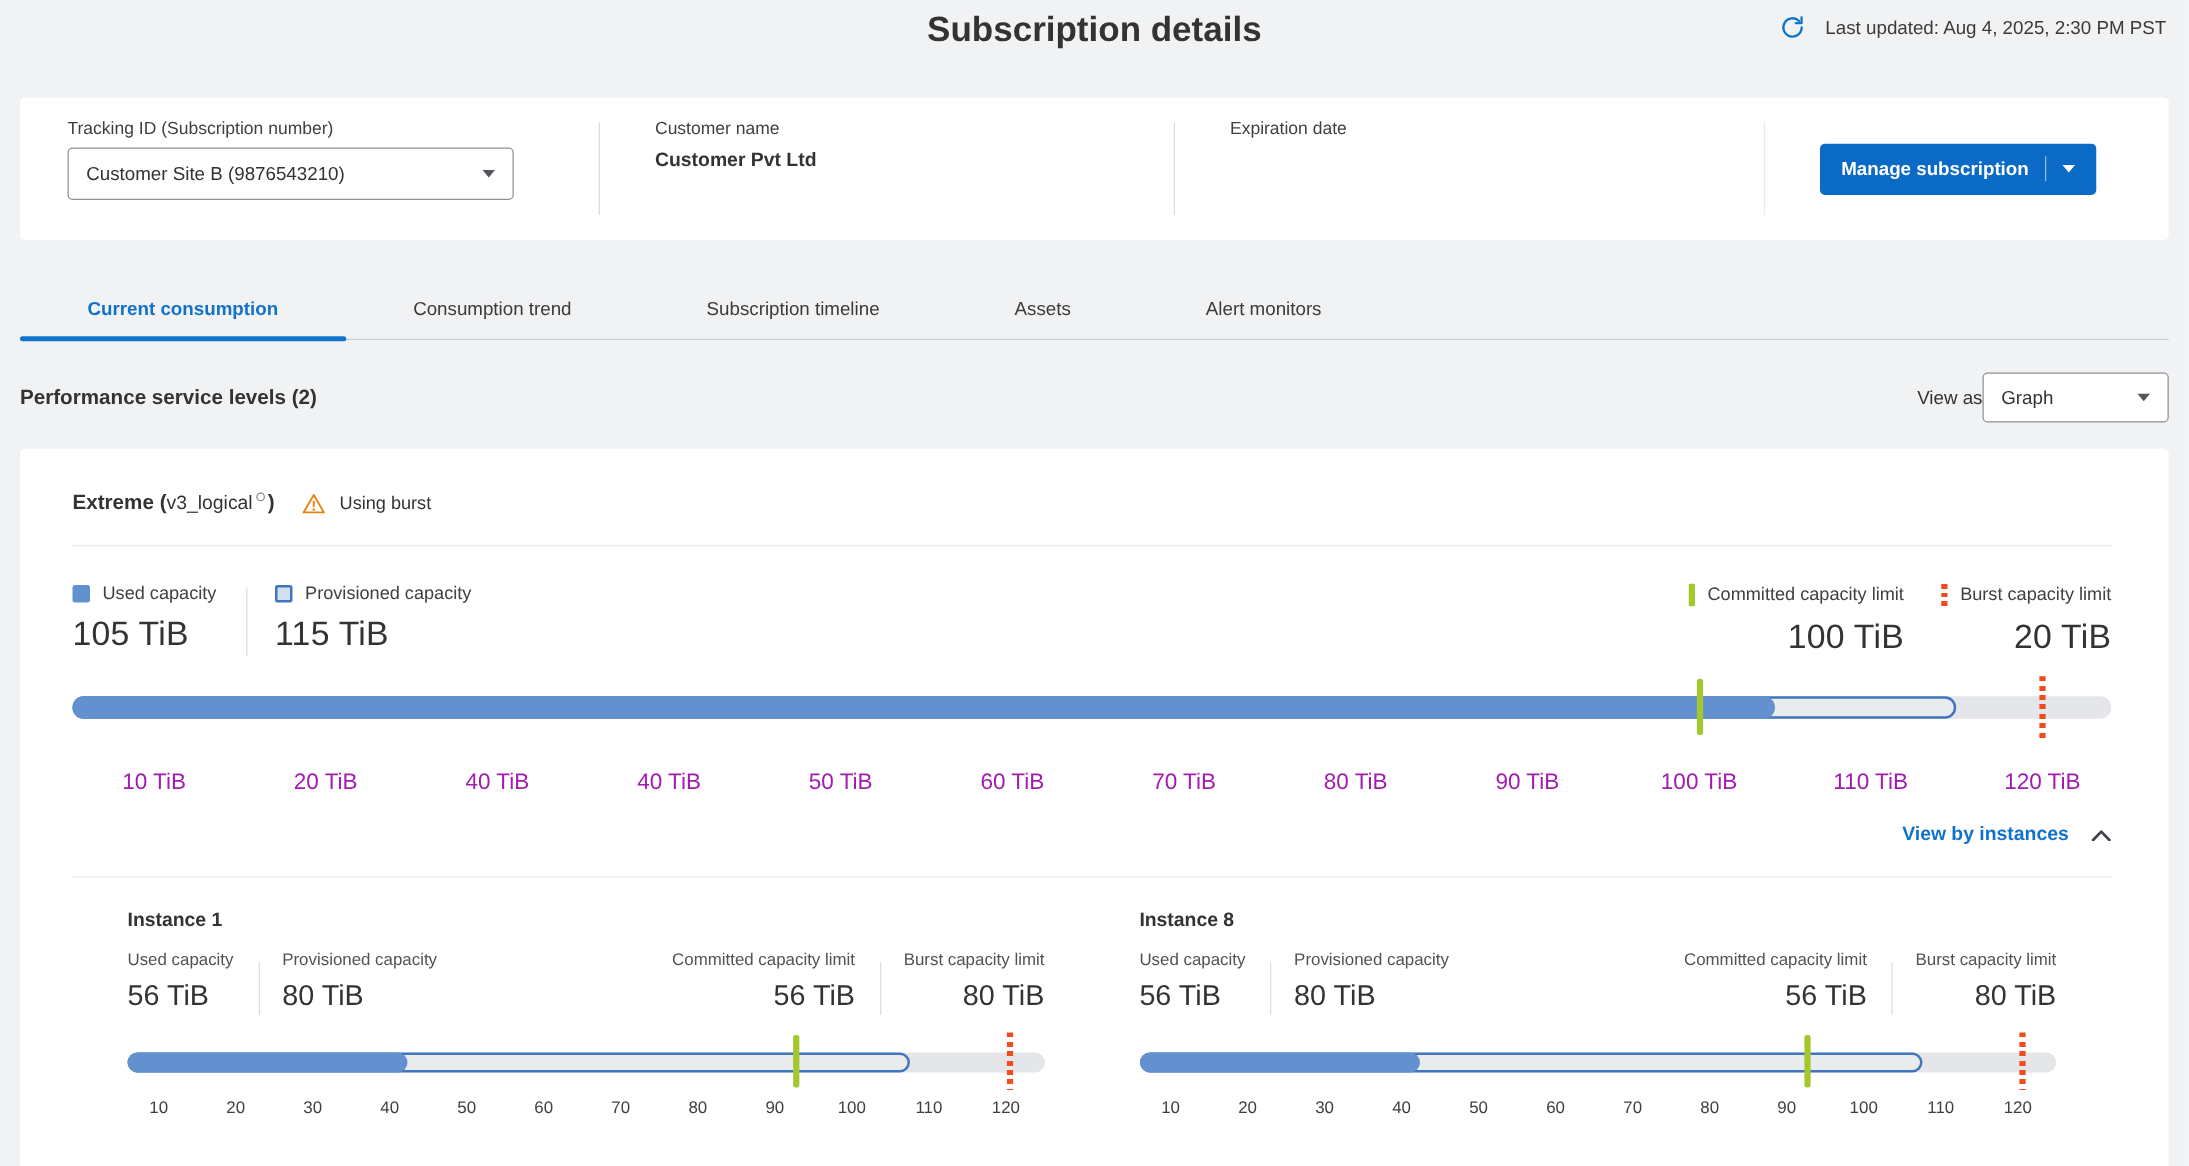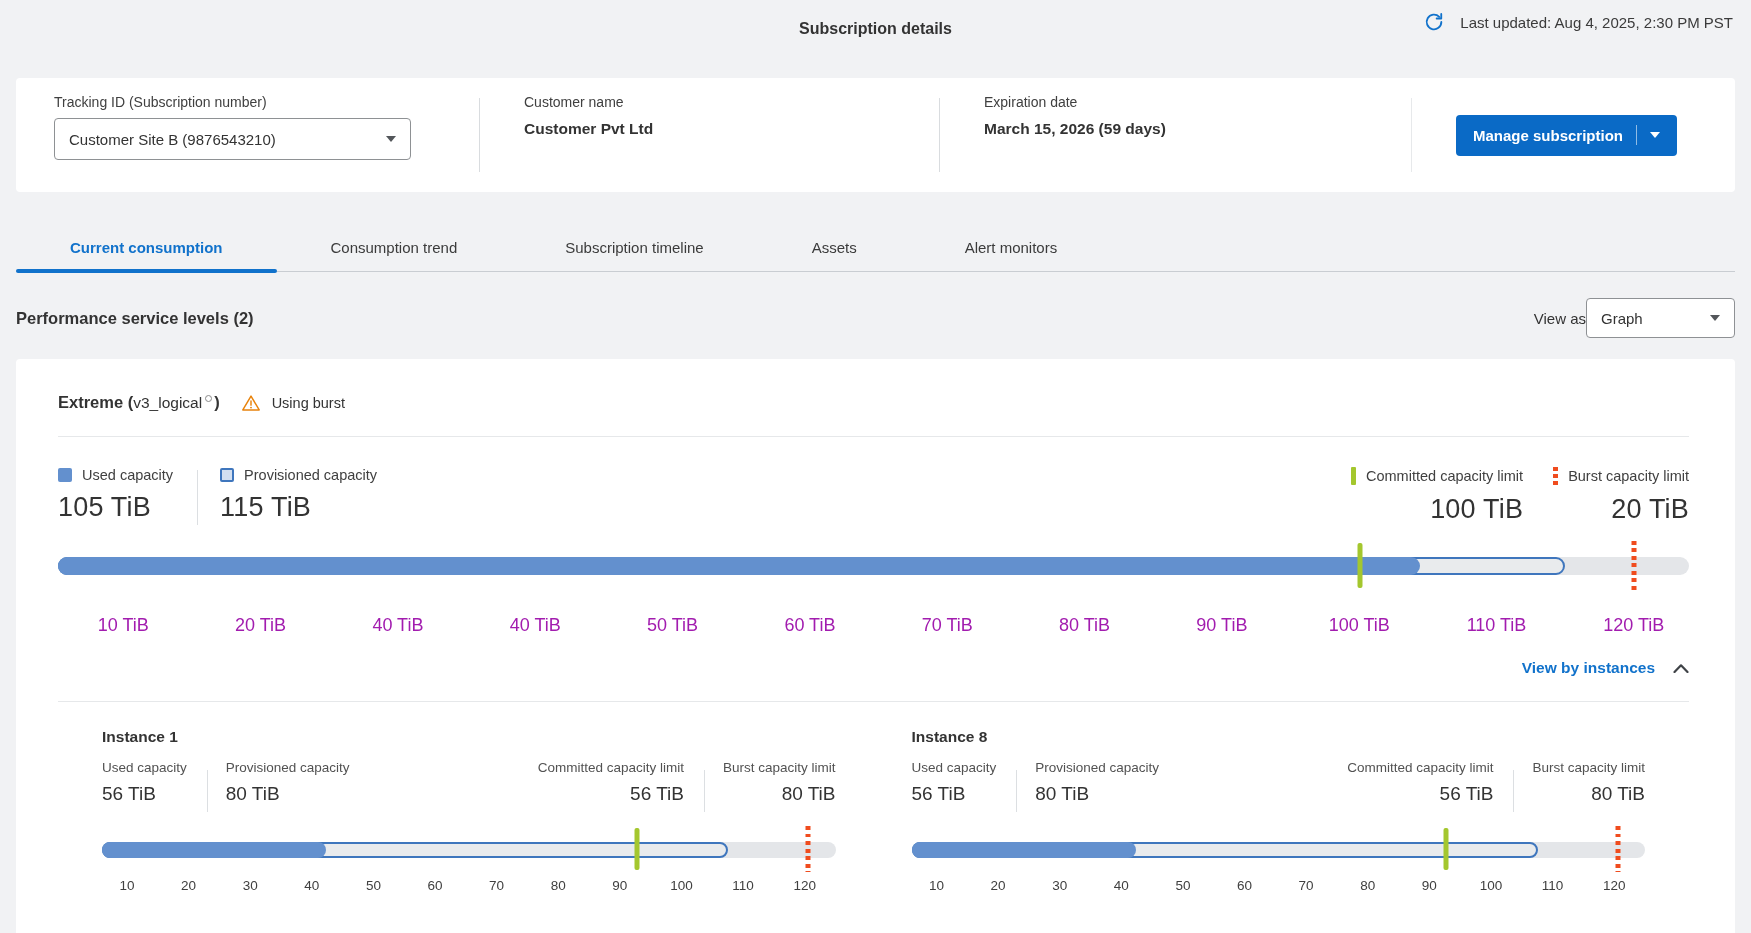--- a/index.html
+++ b/index.html
@@ -17,22 +17,22 @@
   html,body{width:1751px;height:933px;}
   body{
     background:#F1F2F4;
     font-family:"Liberation Sans", sans-serif;
     color:var(--text);
     overflow:hidden;
   }
   
   .topbar{position:relative;height:78px;}
   .topbar h1{
-    position:absolute;top:20px;left:0;width:100%;
-    text-align:center;font-size:16px;font-weight:700;color:#333;
+    position:absolute;top:8px;left:0;width:100%;
+    text-align:center;font-size:28px;font-weight:700;color:#333;
   }
   .updated{
     position:absolute;right:18px;top:11px;
     display:flex;align-items:center;gap:15px;
     font-size:15px;color:#3b3b3b;
   }
   .refresh{width:22px;height:22px;display:inline-flex;cursor:pointer;}
   
   .info-card{
     margin:0 16px;height:114px;background:#fff;border-radius:4px;
@@ -131,21 +131,21 @@
   .ticks .tick{position:absolute;transform:translateX(-50%);white-space:nowrap;}
   
   .link-row{margin-top:26px;display:flex;justify-content:flex-end;}
   .vbi{display:flex;align-items:center;gap:18px;color:var(--accent);
     font-size:15.5px;font-weight:700;cursor:pointer;text-decoration:none;}
   
   .instances{margin-top:26px;display:grid;grid-template-columns:1fr 1fr;column-gap:76px;padding:0 44px 0 44px;}
   .inst-title{font-size:15.5px;font-weight:600;color:#333;}
   .i-stats{margin-top:14px;display:flex;align-items:flex-start;}
   .i-lbl{font-size:13.5px;color:#525252;white-space:nowrap;}
-  .i-val{margin-top:8px;font-size:19px;color:#333;white-space:nowrap;}
+  .i-val{margin-top:8px;font-size:23px;color:#333;white-space:nowrap;}
   .i-stat.right{text-align:right;}
   .i-vdiv{width:1px;background:#DCDFE2;height:42px;margin:10px 18px 0 20px;}
   .i-right{margin-left:auto;display:flex;}
   .gauge.small{margin-top:16px;height:44px;}
   .gauge.small .g-track,.gauge.small .g-capsule,.gauge.small .g-used{top:14px;height:16px;border-radius:8px;}
   .gauge.small .g-committed{top:0;height:42px;}
   .gauge.small .g-burst{top:-2px;height:46px;}
   .ticks.small{margin-top:6px;font-size:13.5px;color:#404040;}
 </style>
 </head>
@@ -173,21 +173,20 @@
     </div>
   </div>
   <div class="vdiv"></div>
   <div class="info-sec grow1">
     <div class="lbl">Customer name</div>
     <div class="val">Customer Pvt Ltd</div>
   </div>
   <div class="vdiv"></div>
   <div class="info-sec grow2">
     <div class="lbl">Expiration date</div>
-    <div class="val">March 15, 2026 (59 days)</div>
   </div>
   <div class="vdiv light"></div>
   <div class="btn-wrap">
     <button class="manage-btn">
       <span>Manage subscription</span>
       <span class="btn-sep"></span>
       <span class="btn-caret"></span>
     </button>
   </div>
 </section>

